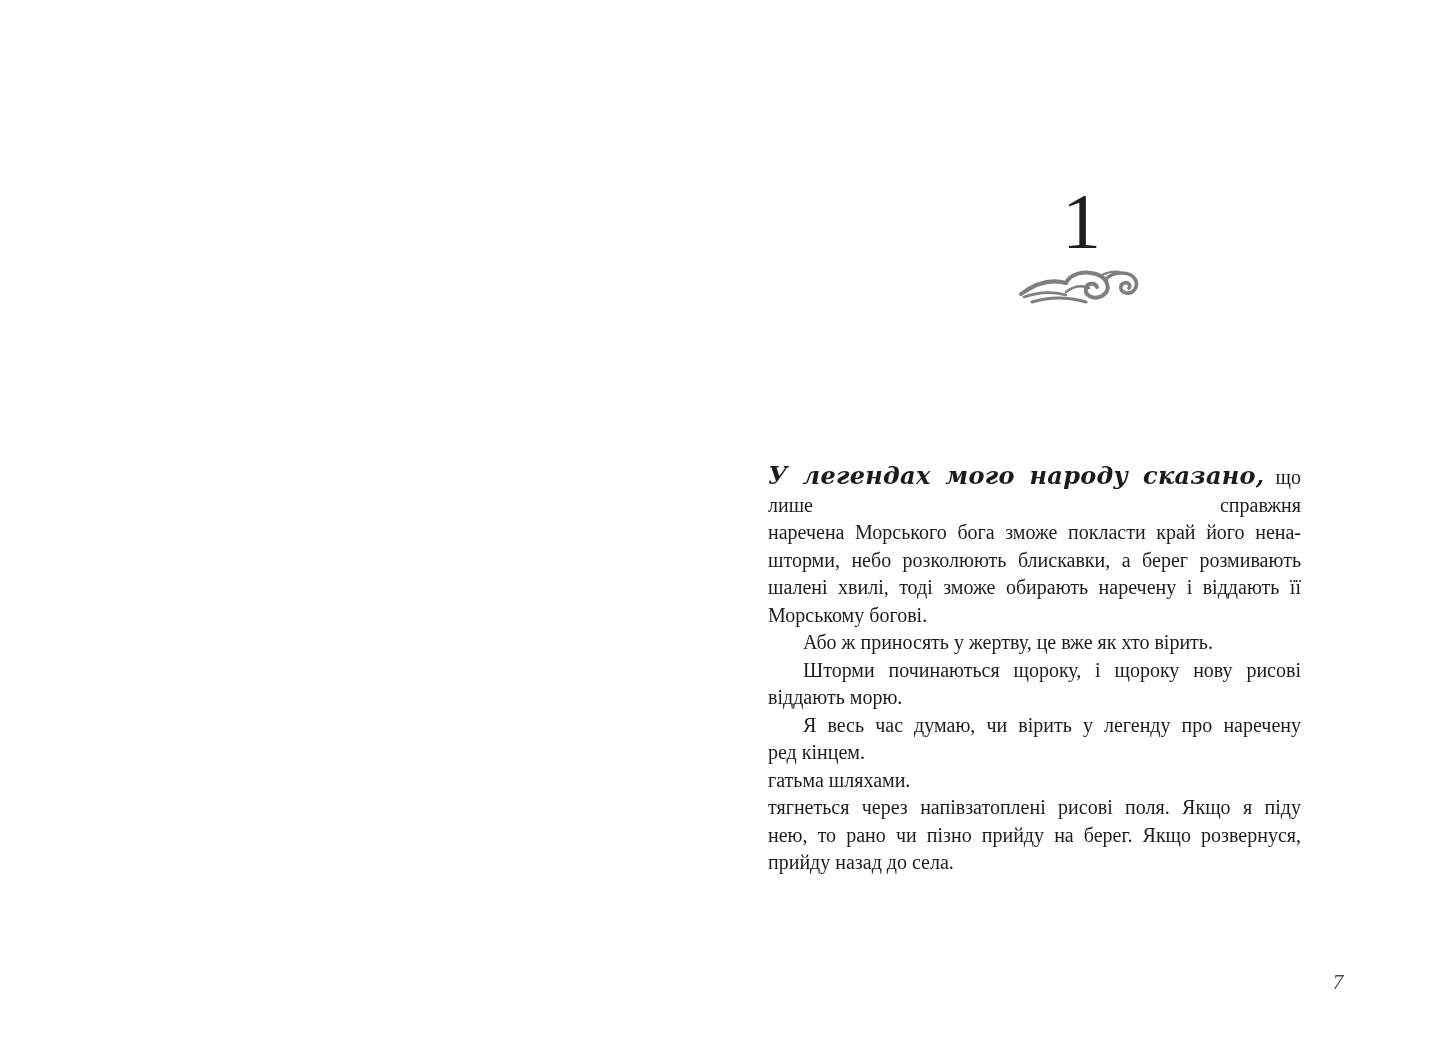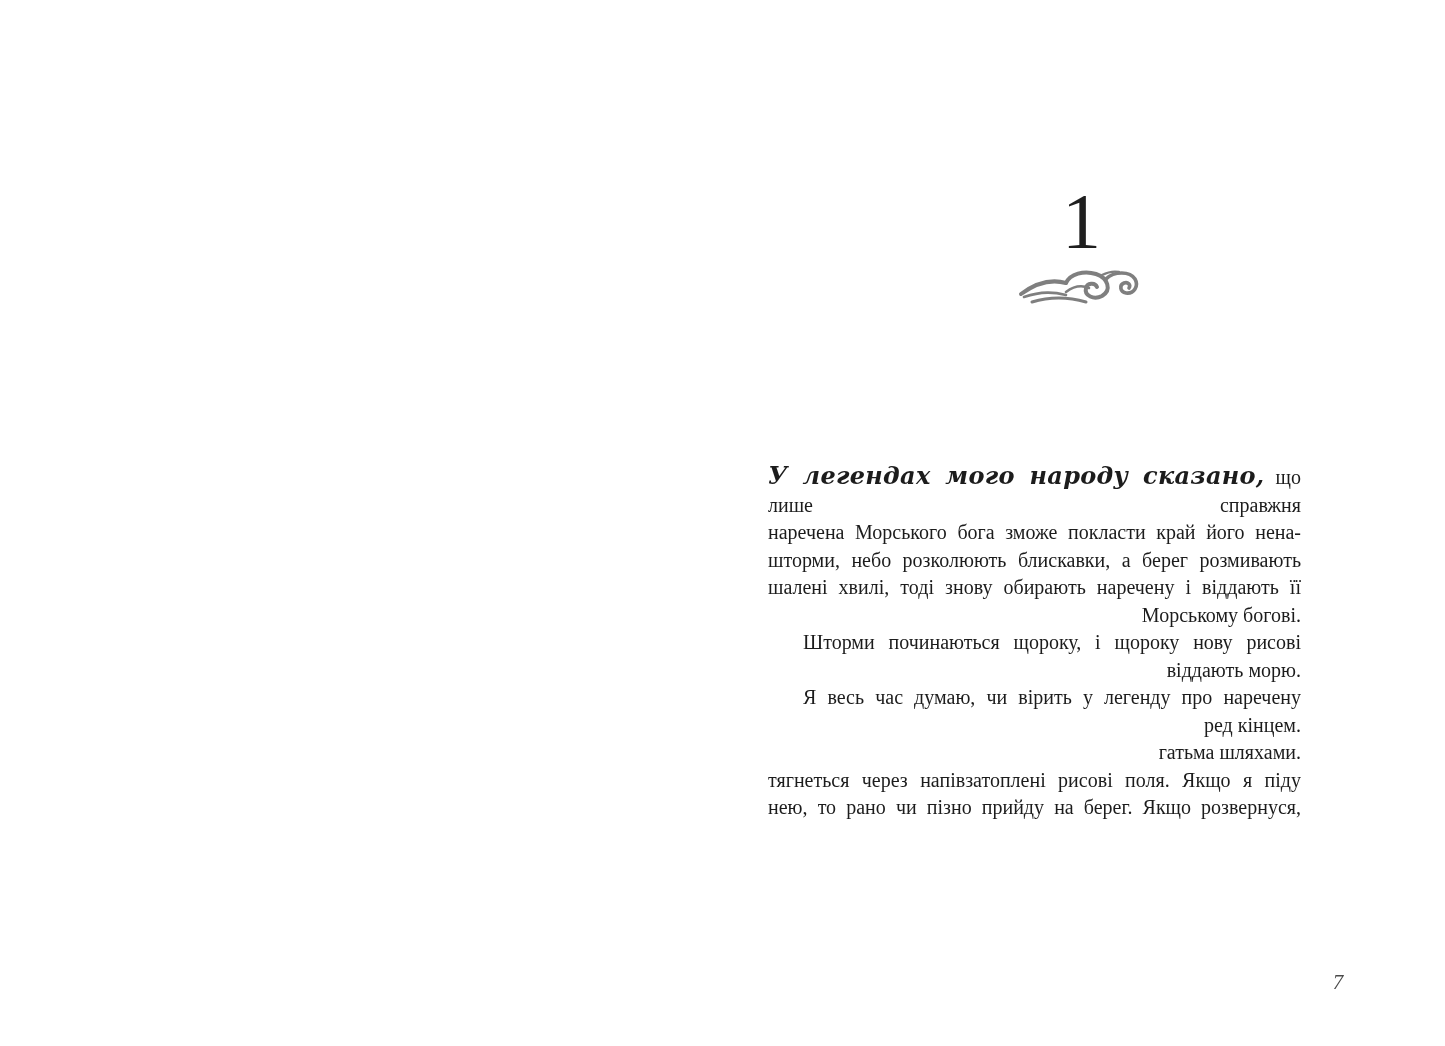--- a/index.html
+++ b/index.html
@@ -39,21 +39,21 @@
   .text-block {
     position: absolute;
     left: 768px;
     top: 448px;
     width: 533px;
     font-size: 20px;
     line-height: 27.5px;
     margin-top: 14px;
   }
   .line {
-    text-align: right;
+    text-align: left;
     white-space: normal;
   }
   .line.justify {
     text-align: justify;
     text-align-last: justify;
   }
   .line.indent {
     text-indent: 35px;
   }
   .lead-script {
@@ -96,26 +96,28 @@
         <path d="M88 13 C 96 5, 112 5, 117 13 C 121 20, 116 28, 108 27 C 102 26, 101 19, 106 17 C 110 15.5, 113 19, 111 22" stroke-width="3.6"></path>
         <path d="M84 9 C 90 6, 96 5, 101 6" stroke-width="2.4"></path>
       </g>
     </svg>
   </div>
 
   <div class="text-block">
     <div class="line justify"><span class="lead-script">У легендах мого народу сказано,</span><span> що лише справжня</span></div>
     <div class="line justify">наречена Морського бога зможе покласти край його нена-</div>
     <div class="line justify">шторми, небо розколюють блискавки, а берег розмивають</div>
-    <div class="line justify">шалені хвилі, тоді знову обирають наречену і віддають її</div>
+    <div class="line justify">шалені хвилі, тоді зможе обирають наречену і віддають її</div>
     <div class="line">Морському богові.</div>
+    <div class="line indent">Або ж приносять у жертву, це вже як хто вірить.</div>
     <div class="line indent justify">Шторми починаються щороку, і щороку нову рисові</div>
     <div class="line">віддають морю.</div>
     <div class="line indent justify">Я весь час думаю, чи вірить у легенду про наречену</div>
     <div class="line">ред кінцем.</div>
     <div class="line">гатьма шляхами.</div>
     <div class="line justify">тягнеться через напівзатоплені рисові поля. Якщо я піду</div>
     <div class="line justify">нею, то рано чи пізно прийду на берег. Якщо розвернуся,</div>
+    <div class="line">прийду назад до села.</div>
   </div>
 
   <div class="page-number">7</div>
 
 </div>
 
 </body></html>

